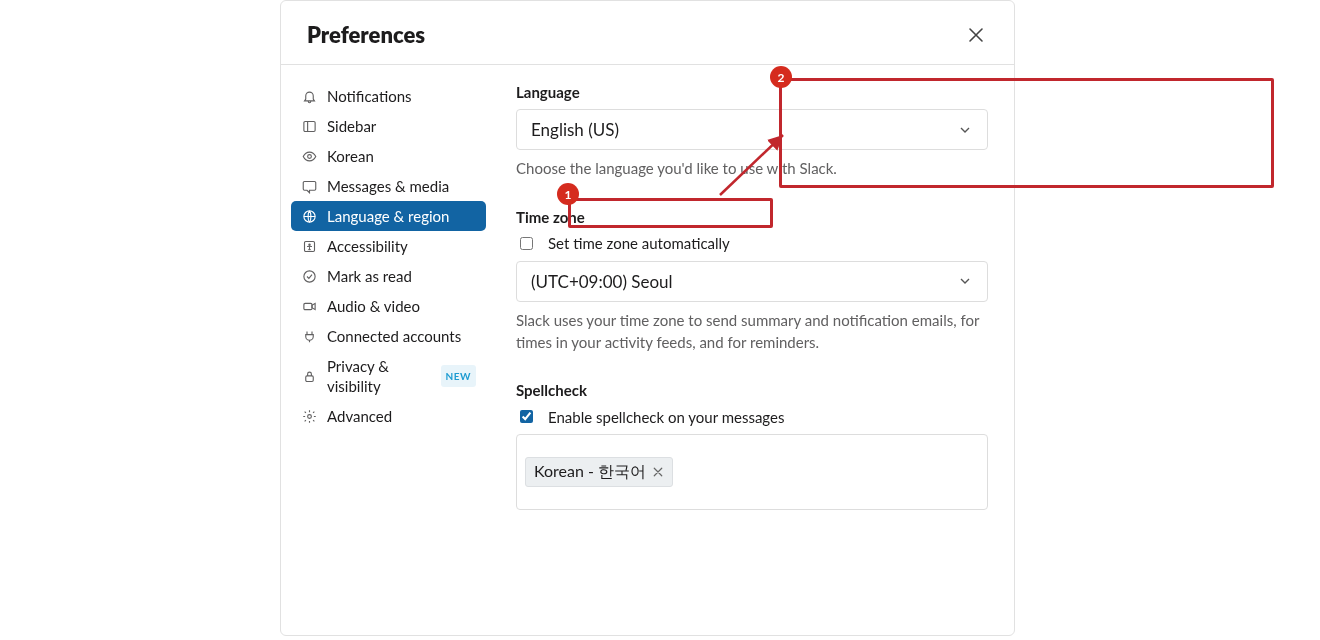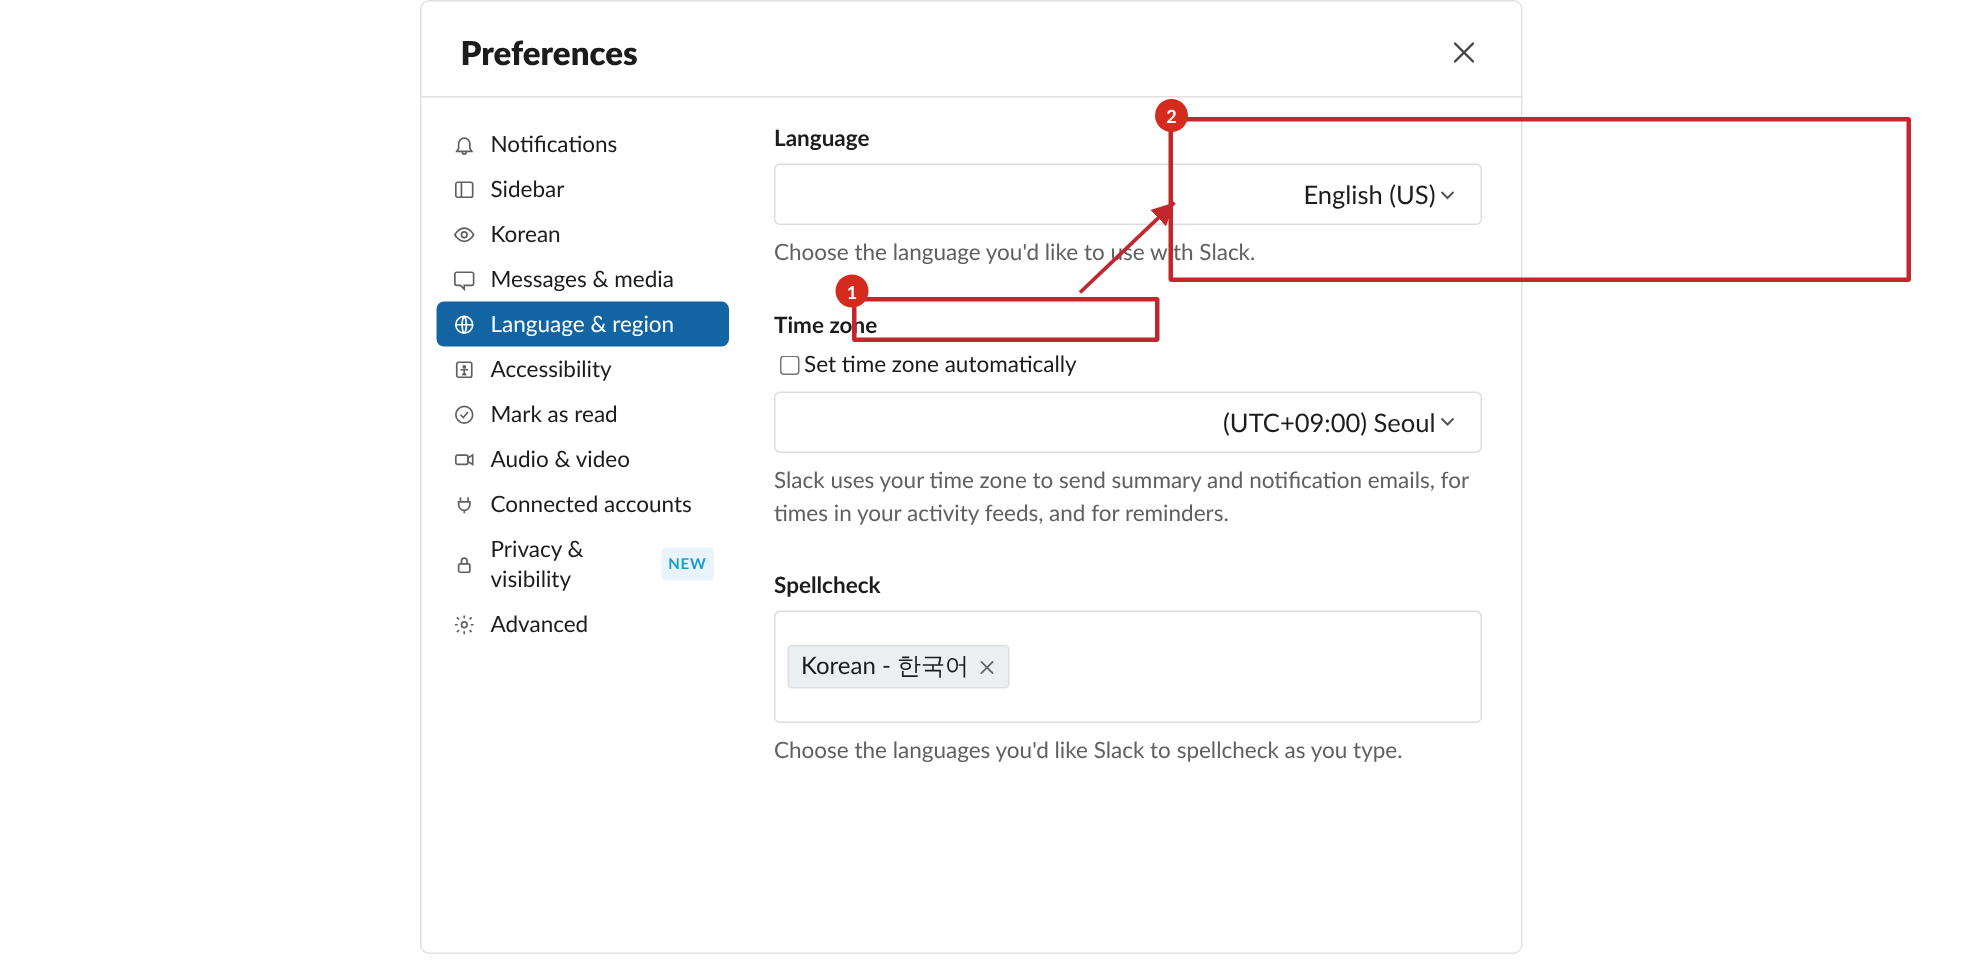--- a/index.html
+++ b/index.html
@@ -117,33 +117,34 @@
     font-size: 15px;
     margin-bottom: 8px;
   }
   .select {
     width: 100%;
     border: 1px solid var(--border);
     border-radius: 4px;
     padding: 9px 14px;
     display: flex;
     align-items: center;
-    justify-content: flex-end;
+    justify-content: space-between;
     font-size: 17px;
     cursor: pointer;
   }
   .helper {
     color: var(--muted);
     font-size: 15px;
     margin-top: 8px;
     line-height: 1.45;
   }
   .check-row {
     display: flex;
     align-items: center;
+    gap: 12px;
     margin: 4px 0 8px 0;
     font-size: 15px;
   }
   .check-row.blue input[type=checkbox]{
     accent-color: var(--checkbox-blue);
   }
   .tag-input {
     border: 1px solid var(--border);
     border-radius: 4px;
     padding: 22px 8px;
@@ -346,31 +347,34 @@
               <svg width="16" height="16" viewBox="0 0 24 24">
                   <path d="M6 9l6 6 6-6" fill="none" stroke="#555" stroke-width="2"></path>
                 </svg>
             </span>
           </div>
           <div class="helper">Slack uses your time zone to send summary and notification emails, for times in your activity feeds, and for reminders.</div>
         </div>
 
         <div class="section">
           <div class="section-label">Spellcheck</div>
+          <label class="check-row blue">
+            <input type="checkbox" checked="" style="">
+            <span>Enable spellcheck on your messages</span>
+          </label>
           <div class="tag-input">
             <div class="tag">
               <span>Korean - 한국어</span>
               <span class="tag-x">
                 <svg width="12" height="12" viewBox="0 0 16 16">
                     <path d="M3 3 L13 13 M13 3 L3 13" stroke="currentColor" stroke-width="1.6" stroke-linecap="round"></path>
                   </svg>
               </span>
             </div>
           </div>
-          <div class="helper">Choose the languages you'd like Slack to spellcheck as you type.</div>
         </div>
 
       </div>
     </div>
   </div>
 
   <div class="annot annot-box" style="left:568px; top:198px; width:205px; height:30px;"></div>
   <div class="annot annot-num" style="left:557px; top:183px;">1</div>
 
   <div class="annot annot-box" style="left:779px; top:78px; width:495px; height:110px;"></div>

